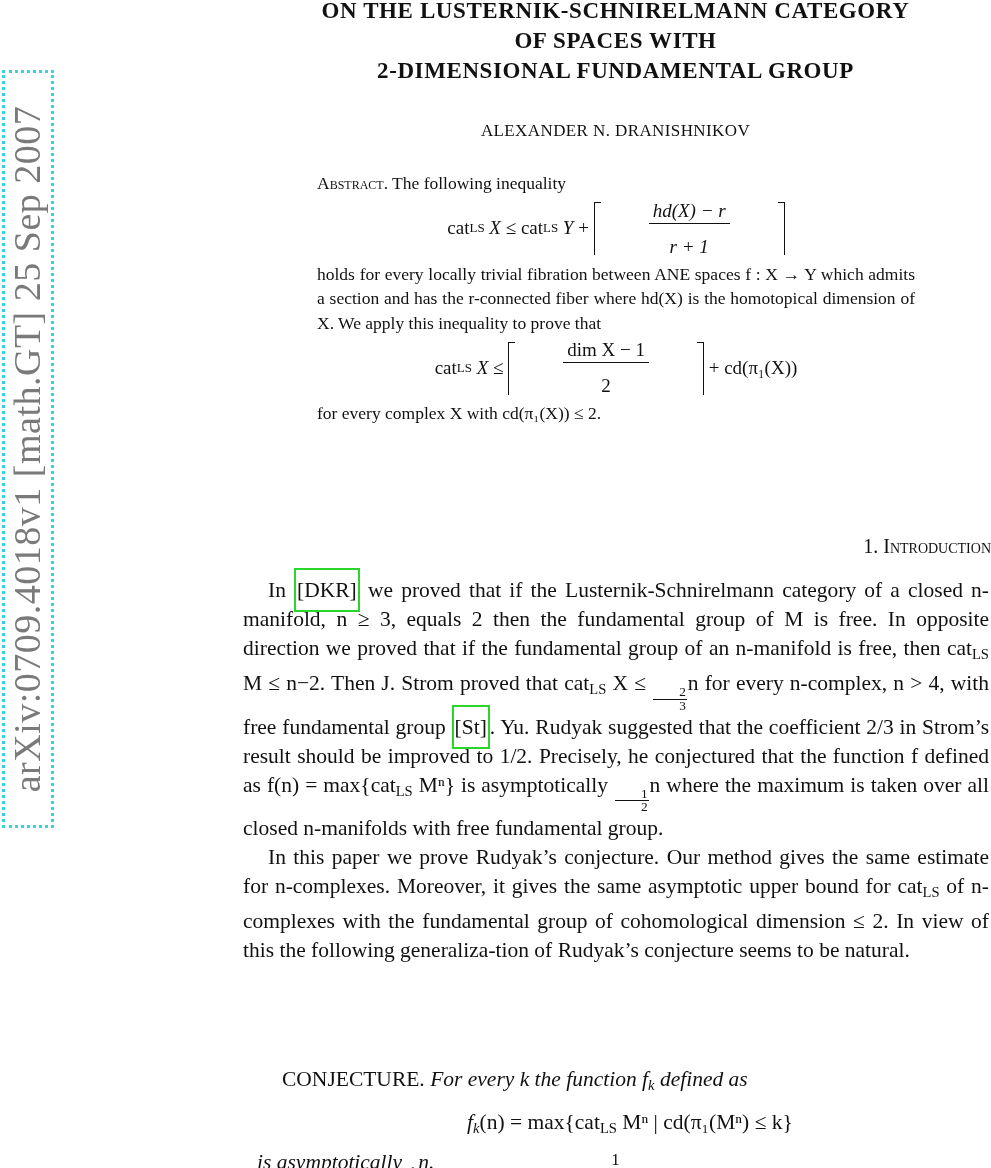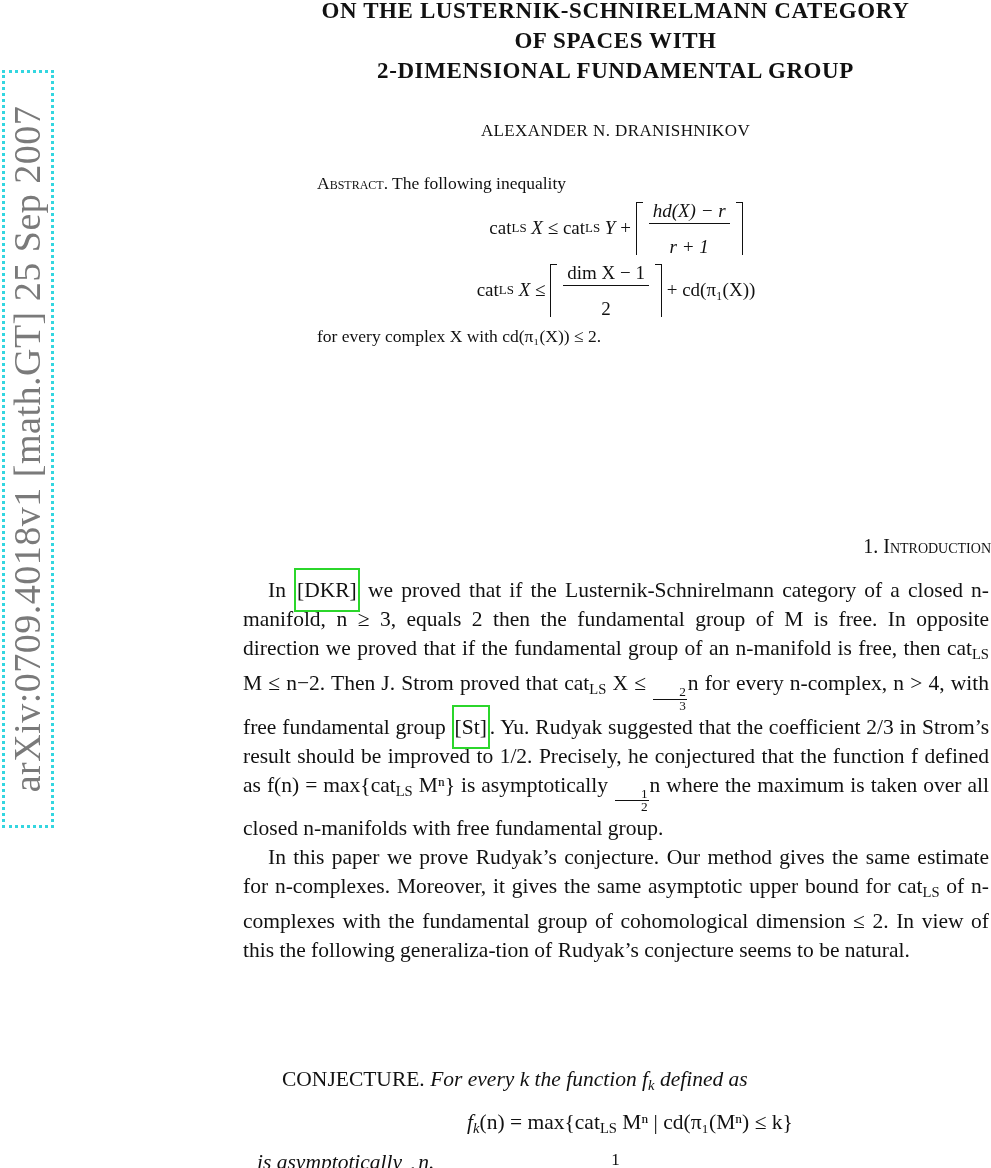--- a/index.html
+++ b/index.html
@@ -17,21 +17,21 @@
   .author { left:240px; width:751px; top:121px; text-align:center; font-size:17px; letter-spacing:0.4px; }
   
   .abstract { left:317px; width:598px; top:171px; font-size:17.5px; line-height:24.5px; text-align:justify; }
   .sc { font-variant:small-caps; }
   .eq { text-align:center; font-size:19px; margin:4px 0; display:flex; justify-content:center; align-items:center; }
   i, .it { font-style:italic; }
   sub { font-size:0.68em; vertical-align:-0.3em; }
   .frac { display:inline-flex; flex-direction:column; align-items:center; vertical-align:middle; margin:0 3px; }
   .frac .num { border-bottom:1.6px solid #111; padding:0 4px 1px; line-height:22px; }
   .frac .den { line-height:22px; padding-top:12px; }
-  .ceil { display:inline-flex; align-items:center; }
+  .ceil { display:inline-flex; align-items:center;gap:42px; }
   .ceil .lb, .ceil .rb { width:6px; height:52px; border-top:1.3px solid #111; }
   .ceil .lb { border-left:1.3px solid #111; margin-right:3px; }
   .ceil .rb { border-right:1.3px solid #111; margin-left:3px; }
   .tfrac { display:inline-flex; flex-direction:column; align-items:center; vertical-align:-0.45em; font-size:0.62em; line-height:0.95em; margin:0 1px; }
   .tfrac .num { border-bottom:1px solid #111; padding:0 1px; }
   
   .sec { left:240px; width:751px; top:535px; text-align:right; font-size:20px; }
   
   .body { left:243px; width:746px; top:576px; font-size:21.5px; line-height:29px; text-align:justify; }
   .body p { margin:0; text-indent:25px; }
@@ -64,20 +64,21 @@
     <span>cat</span><sub>LS</sub>&nbsp;<i>X</i>&nbsp;<span>≤</span>&nbsp;<span>cat</span><sub>LS</sub>&nbsp;<i>Y</i>&nbsp;<span>+</span>&nbsp;
     <span class="ceil">
         <span class="lb"></span>
       <span class="frac">
           <i class="num">hd(X) − r</i>
           <i class="den">r + 1</i>
         </span>
     <span class="rb"></span>
       </span>
   </div>
+  <div>holds for every locally trivial fibration between ANE spaces f : X → Y which admits a section and has the r-connected fiber where hd(X) is the homotopical dimension of X. We apply this inequality to prove that</div>
   <div class="eq">
     <span>cat</span><sub>LS</sub>&nbsp;<i>X</i>&nbsp;<span>≤</span>&nbsp;
     <span class="ceil">
         <span class="lb"></span>
       <span class="frac">
           <span class="num">dim X − 1</span>
           <span class="den">2</span>
         </span>
     <span class="rb"></span>
       </span>&nbsp;<span>+ cd(π₁(X))</span>

